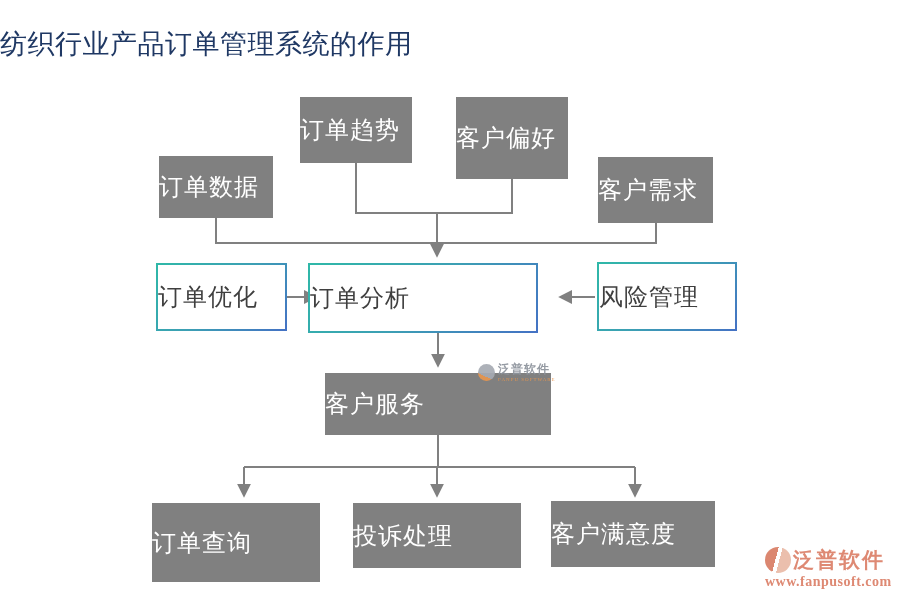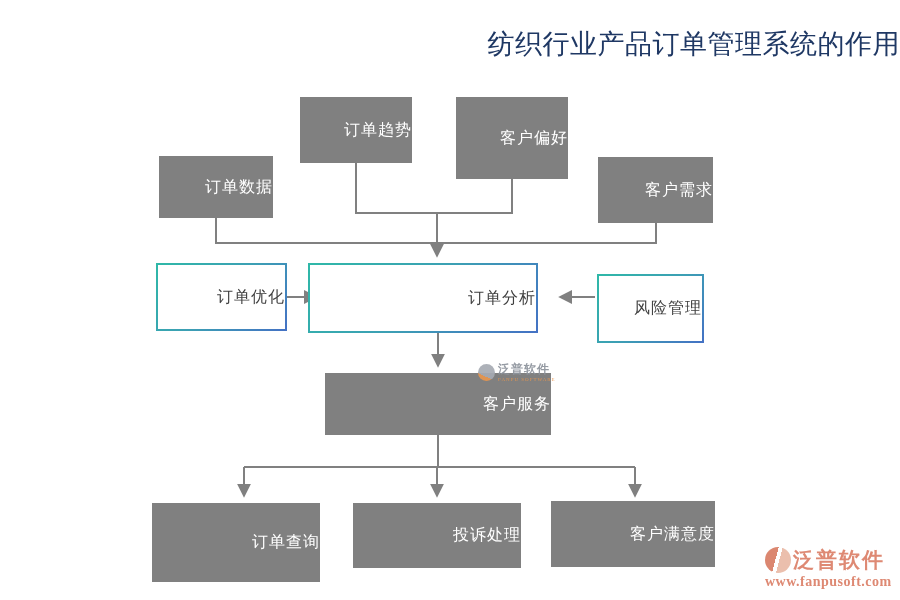--- a/index.html
+++ b/index.html
@@ -1,26 +1,26 @@
 <!DOCTYPE html>
 <html><head>
 <meta charset="utf-8">
 <style>
   html,body{margin:0;padding:0;background:#fff;}
   #stage{
     position:relative;width:900px;height:600px;background:#fff;overflow:hidden;
     font-family:"Liberation Serif","DejaVu Serif",serif;
   }
   .page-title{
-    position:absolute;left:0;top:26px;width:100%;text-align:right;
+    position:absolute;left:0;top:26px;width:100%;text-align:left;
     font-size:27px;font-weight:500;color:#1F3864;letter-spacing:0.5px;
   }
   .node{
-    position:absolute;display:flex;align-items:center;justify-content:flex-end;
-    font-size:16px;letter-spacing:1px;box-sizing:border-box;white-space:nowrap;
+    position:absolute;display:flex;align-items:center;justify-content:flex-start;
+    font-size:24px;letter-spacing:1px;box-sizing:border-box;white-space:nowrap;
   }
   .node.gray{background:#808080;color:#FFFFFF;}
   .node.outlined{
     background:#FFFFFF;color:#3F3F3F;
     border:2px solid #2FB8A8;
     border-image:linear-gradient(135deg,#2FB8A8 0%,#3C9FB4 50%,#4472C4 100%) 1;
   }
   #connectors{position:absolute;left:0;top:0;pointer-events:none;}
   
   .watermark{
@@ -97,21 +97,21 @@
   <div class="node gray" style="left:598px;top:157px;width:115px;height:66px;">
     <span>客户需求</span>
   </div>
 
   <div class="node outlined" style="left:156px;top:263px;width:131px;height:68px;">
     <span>订单优化</span>
   </div>
   <div class="node outlined" style="left:308px;top:263px;width:230px;height:70px;">
     <span>订单分析</span>
   </div>
-  <div class="node outlined" style="left:597px;top:274px;width:107px;height:69px;padding-left:36px;">
+  <div class="node outlined" style="left:597px;top:262px;width:140px;height:69px;">
     <span>风险管理</span>
   </div>
 
   <div class="node gray" style="left:325px;top:373px;width:226px;height:62px;">
     <span>客户服务</span>
   </div>
 
   <div class="node gray" style="left:152px;top:503px;width:168px;height:79px;">
     <span>订单查询</span>
   </div>

